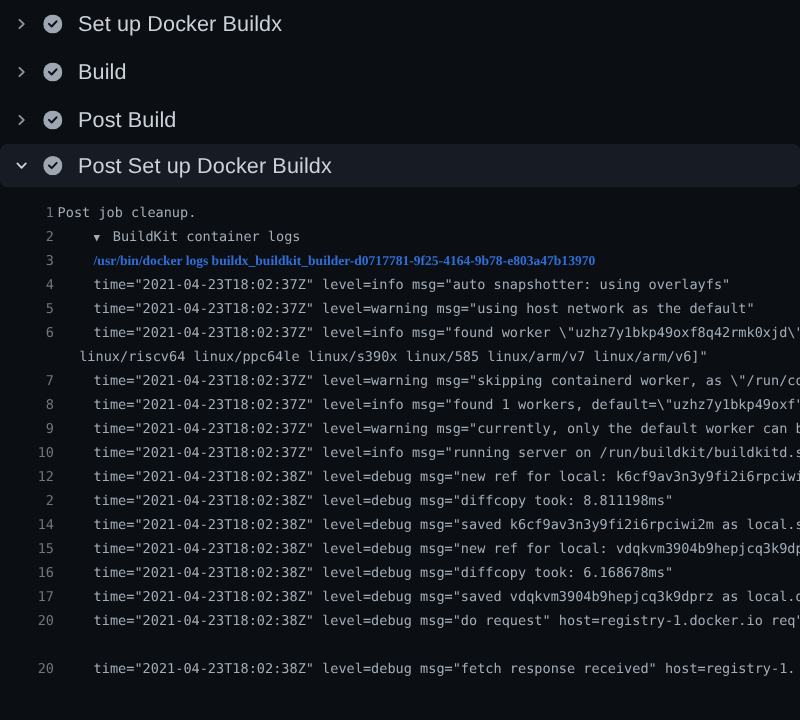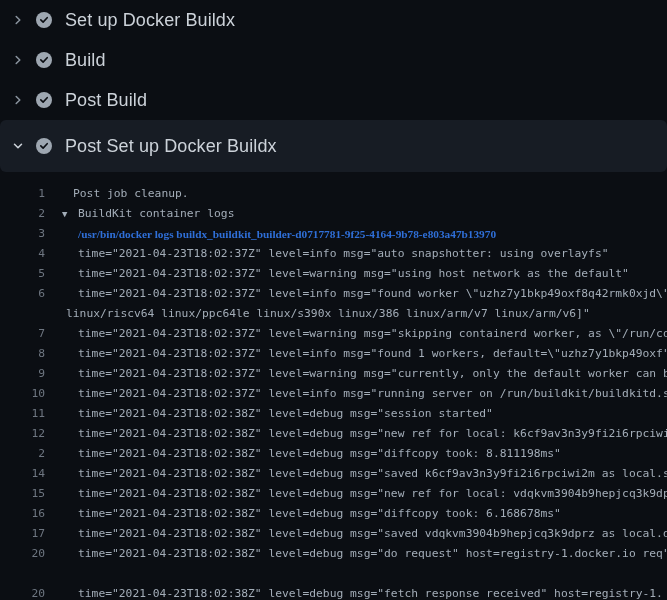--- a/index.html
+++ b/index.html
@@ -16,21 +16,21 @@
   body{
     width:667px;height:600px;overflow:hidden;
     background:var(--page-bg);
     font-family:"Liberation Sans",sans-serif;
   }
   .step-row{
     height:40px;display:flex;align-items:center;
     padding-left:12px;cursor:pointer;box-sizing:border-box;
   }
   .step-row.expanded{
-    height:52px;background:var(--header-bg);border-radius:6px;
+    height:36px;background:var(--header-bg);border-radius:6px;
   }
   .chev{
     width:12px;height:12px;flex:none;display:flex;align-items:center;justify-content:center;
     color:var(--chevron-gray);
   }
   .step-row.expanded .chev{color:#cdd3da;}
   .check{
     width:16px;height:16px;flex:none;margin-left:12px;display:flex;align-items:center;justify-content:center;
   }
   .step-label{
@@ -42,25 +42,25 @@
     font-size:11.3px;
   }
   .log-row{
     height:20px;line-height:20px;display:flex;white-space:pre;overflow:hidden;
   }
   .gutter{
     width:45px;flex:none;text-align:right;color:var(--line-number);
     cursor:pointer;text-decoration:none;
   }
   .content{color:var(--log-text);overflow:hidden;flex:none;max-width:622px;}
-  .k-top{margin-left:28px;}
+  .k-top{margin-left:3px;}
   .k-item{margin-left:33px;}
   .k-command{margin-left:33px;color:var(--accent-command);font-weight:bold;font-family:Liberation Serif, serif;}
   .k-wrap{margin-left:21px;}
-  .k-group{margin-left:17px;cursor:pointer;}
+  .k-group{margin-left:33px;cursor:pointer;}
   .tri{
     display:inline-block;width:16px;font-size:9px;color:var(--log-text);
   }
 </style>
 </head>
 <body>
 
 <div id="app">
     <div class="step-row">
       <span class="chev">
@@ -118,26 +118,25 @@
       </span>
       <span class="step-label">Post Set up Docker Buildx</span>
     </div>
     <div class="log">
       <div class="log-row"><a class="gutter">1</a><span class="content k-top">Post job cleanup.</span></div>
       <div class="log-row"><a class="gutter">2</a><span class="content k-group"><span class="tri">▼</span><span>BuildKit container logs</span></span></div>
       <div class="log-row"><a class="gutter">3</a><span class="content k-command">/usr/bin/docker logs buildx_buildkit_builder-d0717781-9f25-4164-9b78-e803a47b13970</span></div>
       <div class="log-row"><a class="gutter">4</a><span class="content k-item">time="2021-04-23T18:02:37Z" level=info msg="auto snapshotter: using overlayfs"</span></div>
       <div class="log-row"><a class="gutter">5</a><span class="content k-item">time="2021-04-23T18:02:37Z" level=warning msg="using host network as the default"</span></div>
       <div class="log-row"><a class="gutter">6</a><span class="content k-item">time="2021-04-23T18:02:37Z" level=info msg="found worker \"uzhz7y1bkp49oxf8q42rmk0xjd\"</span></div>
-      <div class="log-row"><a class="gutter"></a><span class="content k-wrap">linux/riscv64 linux/ppc64le linux/s390x linux/386 linux/arm/v7 linux/arm/v6]"</span></div>
+      <div class="log-row"><a class="gutter"></a><span class="content k-wrap">linux/riscv64 linux/ppc64le linux/s390x linux/585 linux/arm/v7 linux/arm/v6]"</span></div>
       <div class="log-row"><a class="gutter">7</a><span class="content k-item">time="2021-04-23T18:02:37Z" level=warning msg="skipping containerd worker, as \"/run/co"</span></div>
       <div class="log-row"><a class="gutter">8</a><span class="content k-item">time="2021-04-23T18:02:37Z" level=info msg="found 1 workers, default=\"uzhz7y1bkp49oxf"</span></div>
       <div class="log-row"><a class="gutter">9</a><span class="content k-item">time="2021-04-23T18:02:37Z" level=warning msg="currently, only the default worker can b"</span></div>
       <div class="log-row"><a class="gutter">10</a><span class="content k-item">time="2021-04-23T18:02:37Z" level=info msg="running server on /run/buildkit/buildkitd.s"</span></div>
-      <div class="log-row"><a class="gutter">11</a><span class="content k-item">time="2021-04-23T18:02:38Z" level=debug msg="session started"</span></div>
       <div class="log-row"><a class="gutter">12</a><span class="content k-item">time="2021-04-23T18:02:38Z" level=debug msg="new ref for local: k6cf9av3n3y9fi2i6rpciwi"</span></div>
       <div class="log-row"><a class="gutter">2</a><span class="content k-item">time="2021-04-23T18:02:38Z" level=debug msg="diffcopy took: 8.811198ms"</span></div>
       <div class="log-row"><a class="gutter">14</a><span class="content k-item">time="2021-04-23T18:02:38Z" level=debug msg="saved k6cf9av3n3y9fi2i6rpciwi2m as local.sh"</span></div>
       <div class="log-row"><a class="gutter">15</a><span class="content k-item">time="2021-04-23T18:02:38Z" level=debug msg="new ref for local: vdqkvm3904b9hepjcq3k9dp"</span></div>
       <div class="log-row"><a class="gutter">16</a><span class="content k-item">time="2021-04-23T18:02:38Z" level=debug msg="diffcopy took: 6.168678ms"</span></div>
       <div class="log-row"><a class="gutter">17</a><span class="content k-item">time="2021-04-23T18:02:38Z" level=debug msg="saved vdqkvm3904b9hepjcq3k9dprz as local.do"</span></div>
       <div class="log-row"><a class="gutter">20</a><span class="content k-item">time="2021-04-23T18:02:38Z" level=debug msg="do request" host=registry-1.docker.io req"</span></div>
       <div class="log-row"><a class="gutter"></a></div>
       <div class="log-row"><a class="gutter">20</a><span class="content k-item">time="2021-04-23T18:02:38Z" level=debug msg="fetch response received" host=registry-1.</span></div>
     </div>

